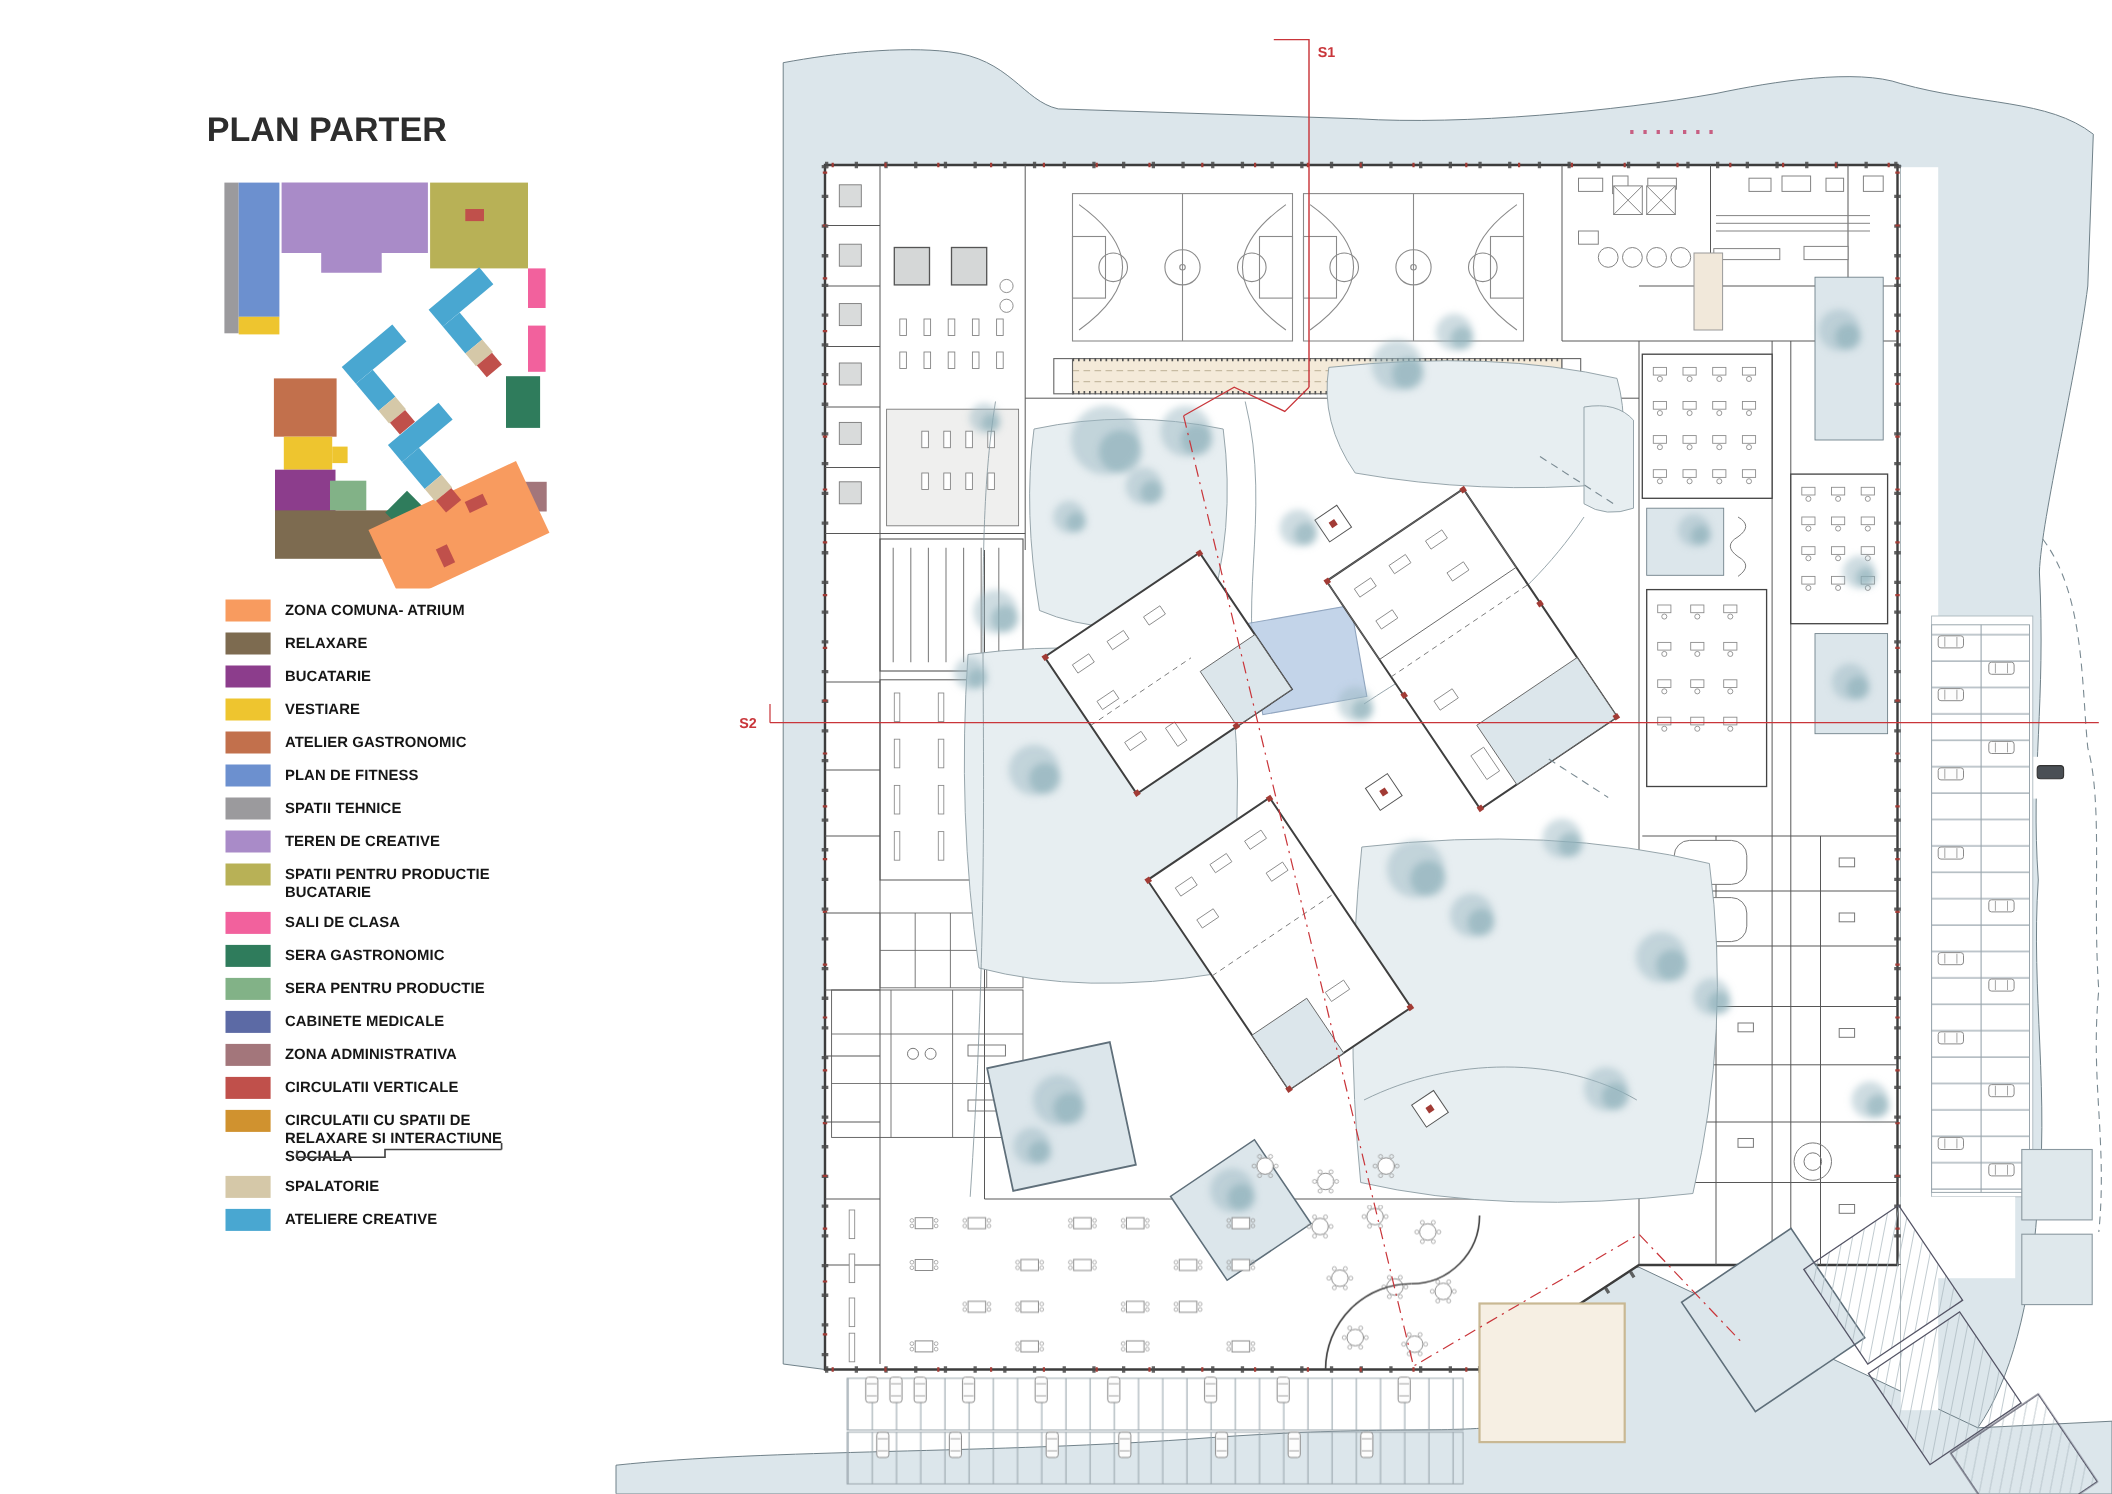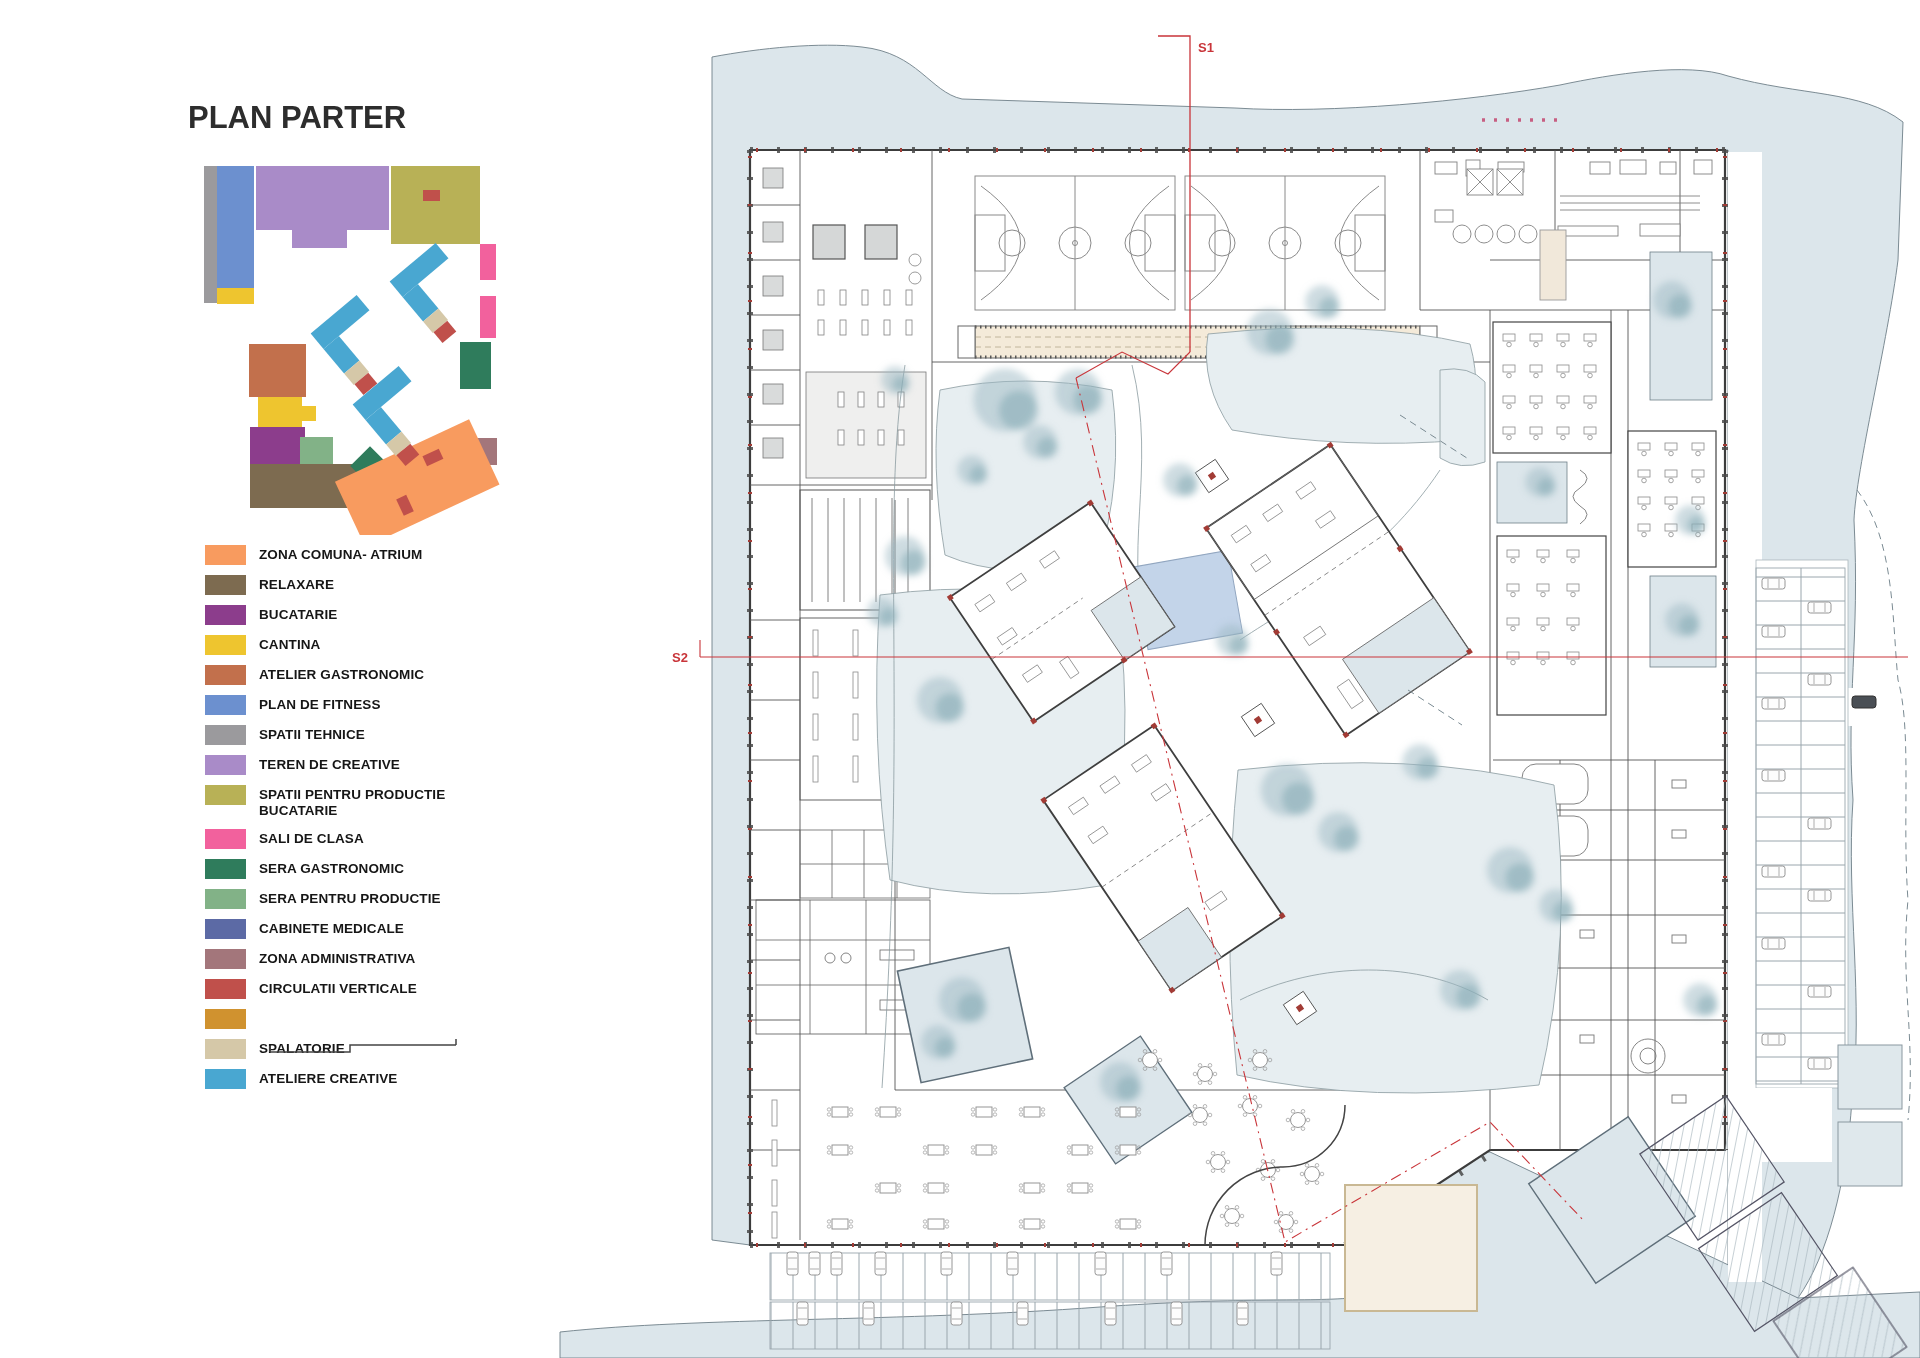--- a/index.html
+++ b/index.html
@@ -75,21 +75,21 @@
   <div class="lg-row">
       <div class="lg-sw" style="background: rgb(125, 107, 80);"></div>
       <div class="lg-lb">RELAXARE</div>
     </div>
   <div class="lg-row">
       <div class="lg-sw" style="background: rgb(140, 61, 140);"></div>
       <div class="lg-lb">BUCATARIE</div>
     </div>
   <div class="lg-row">
       <div class="lg-sw" style="background: rgb(238, 197, 47);"></div>
-      <div class="lg-lb">CANTINA</div>
+      <div class="lg-lb">VESTIARE</div>
     </div>
   <div class="lg-row">
       <div class="lg-sw" style="background: rgb(194, 112, 76);"></div>
       <div class="lg-lb">ATELIER GASTRONOMIC</div>
     </div>
   <div class="lg-row">
       <div class="lg-sw" style="background: rgb(108, 144, 207);"></div>
       <div class="lg-lb">PLAN DE FITNESS</div>
     </div>
   <div class="lg-row">
@@ -123,20 +123,21 @@
   <div class="lg-row">
       <div class="lg-sw" style="background: rgb(163, 118, 123);"></div>
       <div class="lg-lb">ZONA ADMINISTRATIVA</div>
     </div>
   <div class="lg-row">
       <div class="lg-sw" style="background: rgb(192, 80, 75);"></div>
       <div class="lg-lb">CIRCULATII VERTICALE</div>
     </div>
   <div class="lg-row">
       <div class="lg-sw" style="background: rgb(208, 146, 47);"></div>
+      <div class="lg-lb">CIRCULATII CU SPATII DE RELAXARE SI INTERACTIUNE SOCIALA</div>
     </div>
   <div class="lg-row">
       <div class="lg-sw" style="background: rgb(213, 200, 168);"></div>
       <div class="lg-lb">SPALATORIE</div>
     </div>
   <div class="lg-row">
       <div class="lg-sw" style="background: rgb(73, 167, 209);"></div>
       <div class="lg-lb">ATELIERE CREATIVE</div>
     </div>
 </div>

